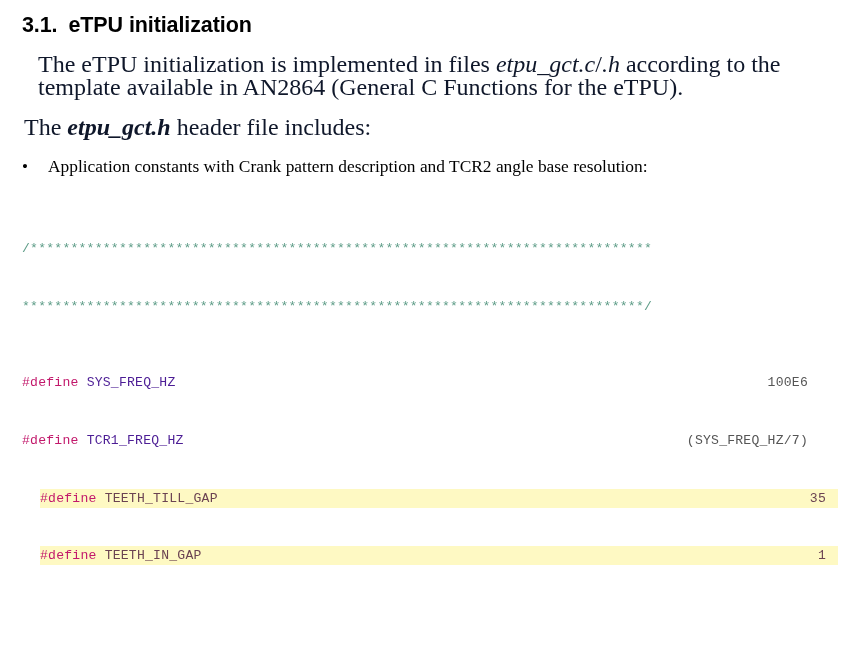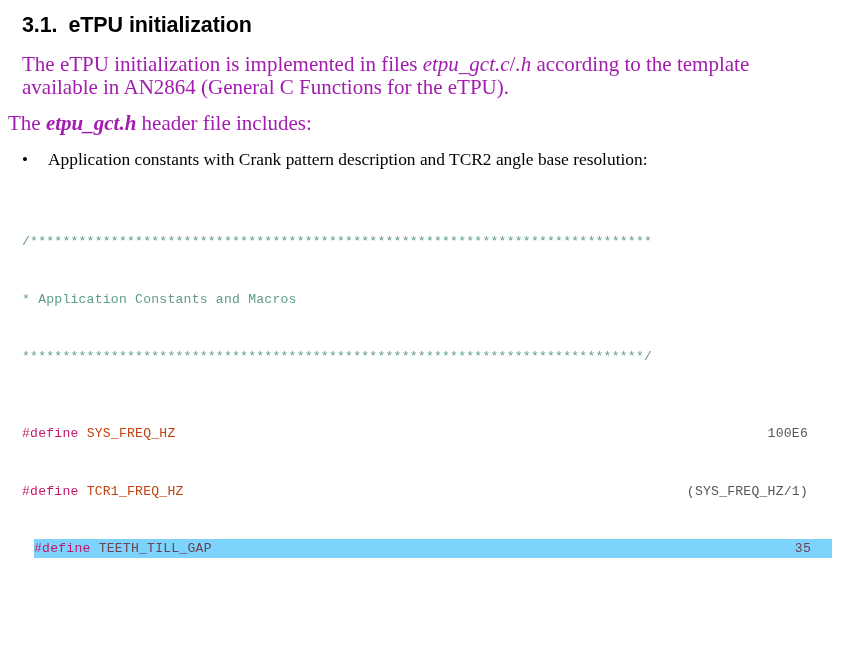--- a/index.html
+++ b/index.html
@@ -31,25 +31,25 @@
     font-weight: bold;
     font-size: 21.5px;
     letter-spacing: -0.1px;
     color: #000;
     line-height: 1.28;
   }
   .sec-heading .num { margin-right: 11px; }
 
   
   .para {
-    margin: 0;
+    margin: 16px;
     padding: 0 28px 0 22px;
-    font-size: 21px;
+    font-size: 24px;
     line-height: 23.5px;
-    color: #a21caf;
+    color: #0f172a;
   }
   .para.p1 { margin-top: 13px; }
   .para.p2 { margin-top: 12px; padding-left: 8px; }
 
   .it  { font-style: italic; }
   .bi  { font-style: italic; font-weight: bold; }
 
   
   .bullet {
     margin: 0;
@@ -80,43 +80,43 @@
     color: #555555;
   }
   .code.cb1 { margin-top: 22px; padding-left: 22px; }
 
   .cline {
     position: relative;
     height: 19.2px;
     white-space: pre;
   }
   .cline.hl {
-    background: #7dd3fc;
-    margin-left: 12px;
+    background: #fef9c3;
+    margin-left: 18px;
     width: 798px;
   }
 
   .kw {
     color: #c2186b;
     font-weight: normal;
   }
   .cmt {
     color: #5d9c87;
   }
-  .nm { color: #c2410c; }
+  .nm { color: #4c1d95; }
   .cline.hl .nm { color: #6b4352; }
   .cline.hl .val { color: #6b4352; }
   .val { color: #555555; }
 
   .rt {
     position: absolute;
     right: 45px;
     top: 0;
   }
-  .cline.hl .rt { right: 9px; padding-right: 12px; }
+  .cline.hl .rt { right: 0px; padding-right: 12px; }
 </style>
 </head>
 <body>
 
 <div class="page">
 
   <h2 class="sec-heading">
     <span class="num">3.1.</span><span>eTPU initialization</span>
   </h2>
 
@@ -124,24 +124,24 @@
 
   <p class="para p2"><span>The </span><span class="bi">etpu_gct.h</span><span> header file includes:</span></p>
 
   <div class="bullet b1">
     <span class="dot">•</span>
     <span class="btxt">Application constants with Crank pattern description and TCR2 angle base resolution:</span>
   </div>
 
   <div class="code cb1">
     <div class="cline"><span class="cmt">/*****************************************************************************</span></div>
-    <div class="cline"><span class="cmt">* Application Constants and Macros</span></div>
     <div class="cline"><span class="cmt">*****************************************************************************/</span></div>
 
     <div class="cline"><span class="kw">#define </span><span class="nm">SYS_FREQ_HZ</span><span class="rt val">100E6</span></div>
-    <div class="cline"><span class="kw">#define </span><span class="nm">TCR1_FREQ_HZ</span><span class="rt val">(SYS_FREQ_HZ/1)</span></div>
+    <div class="cline"><span class="kw">#define </span><span class="nm">TCR1_FREQ_HZ</span><span class="rt val">(SYS_FREQ_HZ/7)</span></div>
     <div class="cline hl"><span class="kw">#define </span><span class="nm">TEETH_TILL_GAP</span><span class="rt val">35</span></div>
+    <div class="cline hl"><span class="kw">#define </span><span class="nm">TEETH_IN_GAP</span><span class="rt val">1</span></div>
     
     
     
   </div>
 
 </div>
 
 </body></html>

